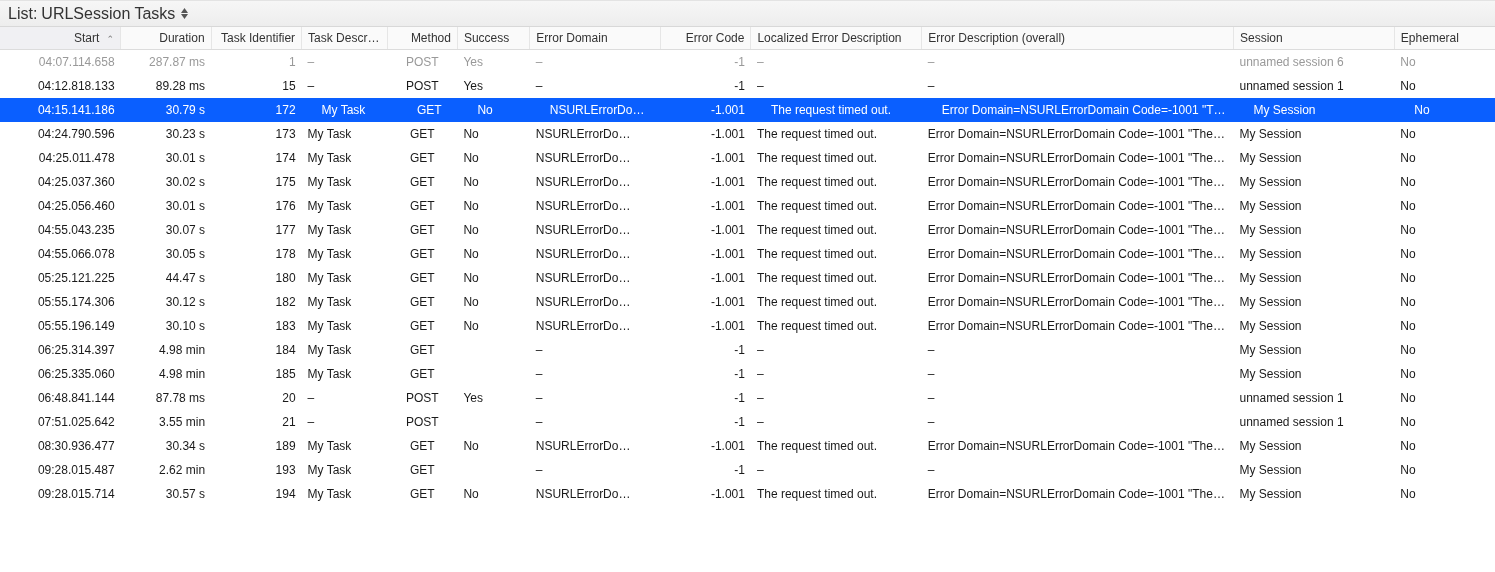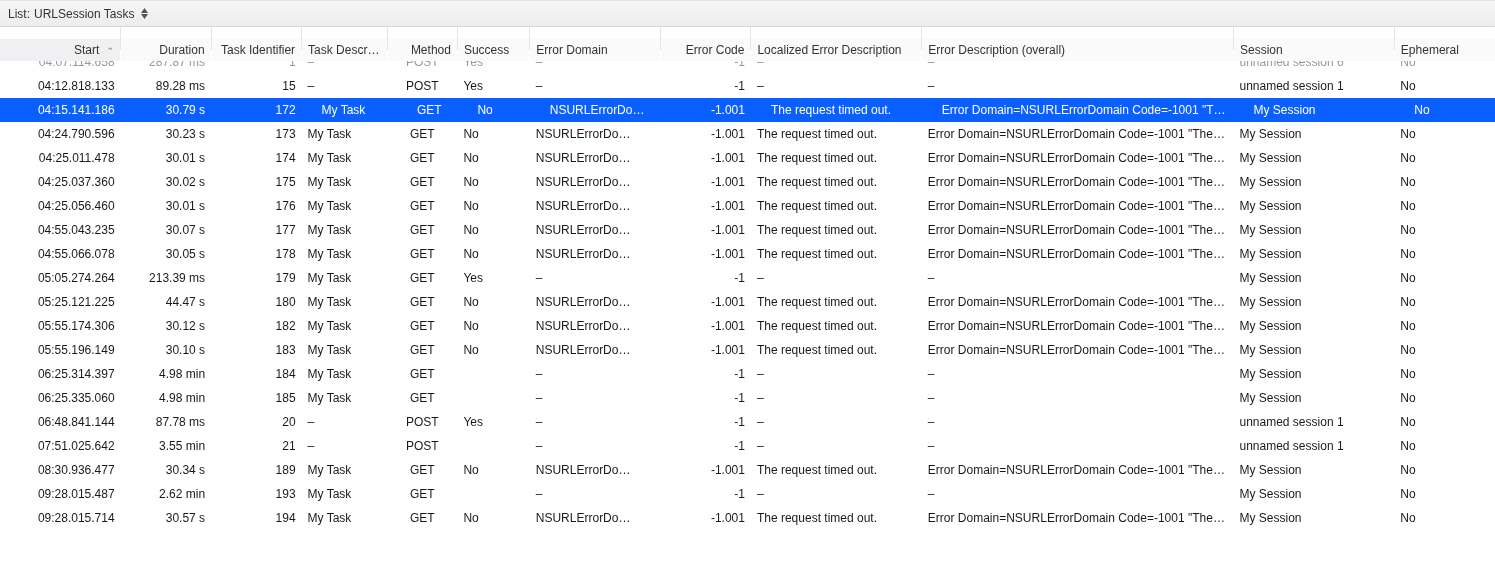--- a/index.html
+++ b/index.html
@@ -20,21 +20,21 @@
     background: #fff;
   }
   .topbar {
     height: 25px;
     background: linear-gradient(#f6f6f6, #ededed);
     border-top: 1px solid #e3e3e3;
     border-bottom: 1px solid #d8d8d8;
     display: flex;
     align-items: center;
     padding: 0 8px;
-    font-size: 12px;
+    font-size: 16px;
     color: #333;
     text-align: center;
   }
   .topbar .label {
     display: inline-flex;
     align-items: center;
     gap: 4px;
   }
   .topbar .chev {
     display: inline-flex;
@@ -43,21 +43,21 @@
     margin-left: 2px;
   }
   .topbar .chev svg { display: block; }
   .table {
     width: 100%;
     border-collapse: collapse;
     table-layout: fixed;
   }
   thead th {
     position: sticky;
-    top: 12px;
+    top: 0;
     background: #fafafa;
     border-bottom: 1px solid #dcdcdc;
     font-weight: 400;
     color: #333;
     font-size: 12px;
     padding: 4px 6px;
     text-align: left;
     white-space: nowrap;
     overflow: hidden;
     text-overflow: ellipsis;
@@ -290,34 +290,20 @@
             <td class="center">GET</td>
             <td>No</td>
             <td>NSURLErrorDo…</td>
             <td class="num">-1.001</td>
             <td>The request timed out.</td>
             <td>Error Domain=NSURLErrorDomain Code=-1001 "The r…</td>
             <td>My Session</td>
             <td>No</td>
           </tr>
           <tr>
-            <td class="num">05:05.274.264</td>
-            <td class="num">213.39 ms</td>
-            <td class="num">179</td>
-            <td>My Task</td>
-            <td class="center">GET</td>
-            <td>Yes</td>
-            <td>–</td>
-            <td class="num">-1</td>
-            <td>–</td>
-            <td>–</td>
-            <td>My Session</td>
-            <td>No</td>
-          </tr>
-          <tr>
             <td class="num">05:25.121.225</td>
             <td class="num">44.47 s</td>
             <td class="num">180</td>
             <td>My Task</td>
             <td class="center">GET</td>
             <td>No</td>
             <td>NSURLErrorDo…</td>
             <td class="num">-1.001</td>
             <td>The request timed out.</td>
             <td>Error Domain=NSURLErrorDomain Code=-1001 "The r…</td>

